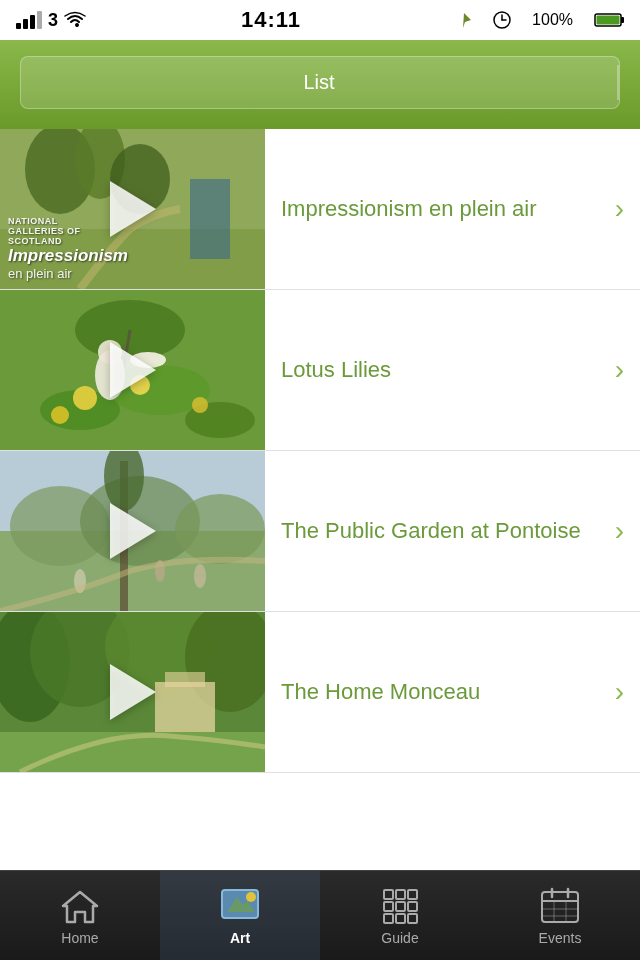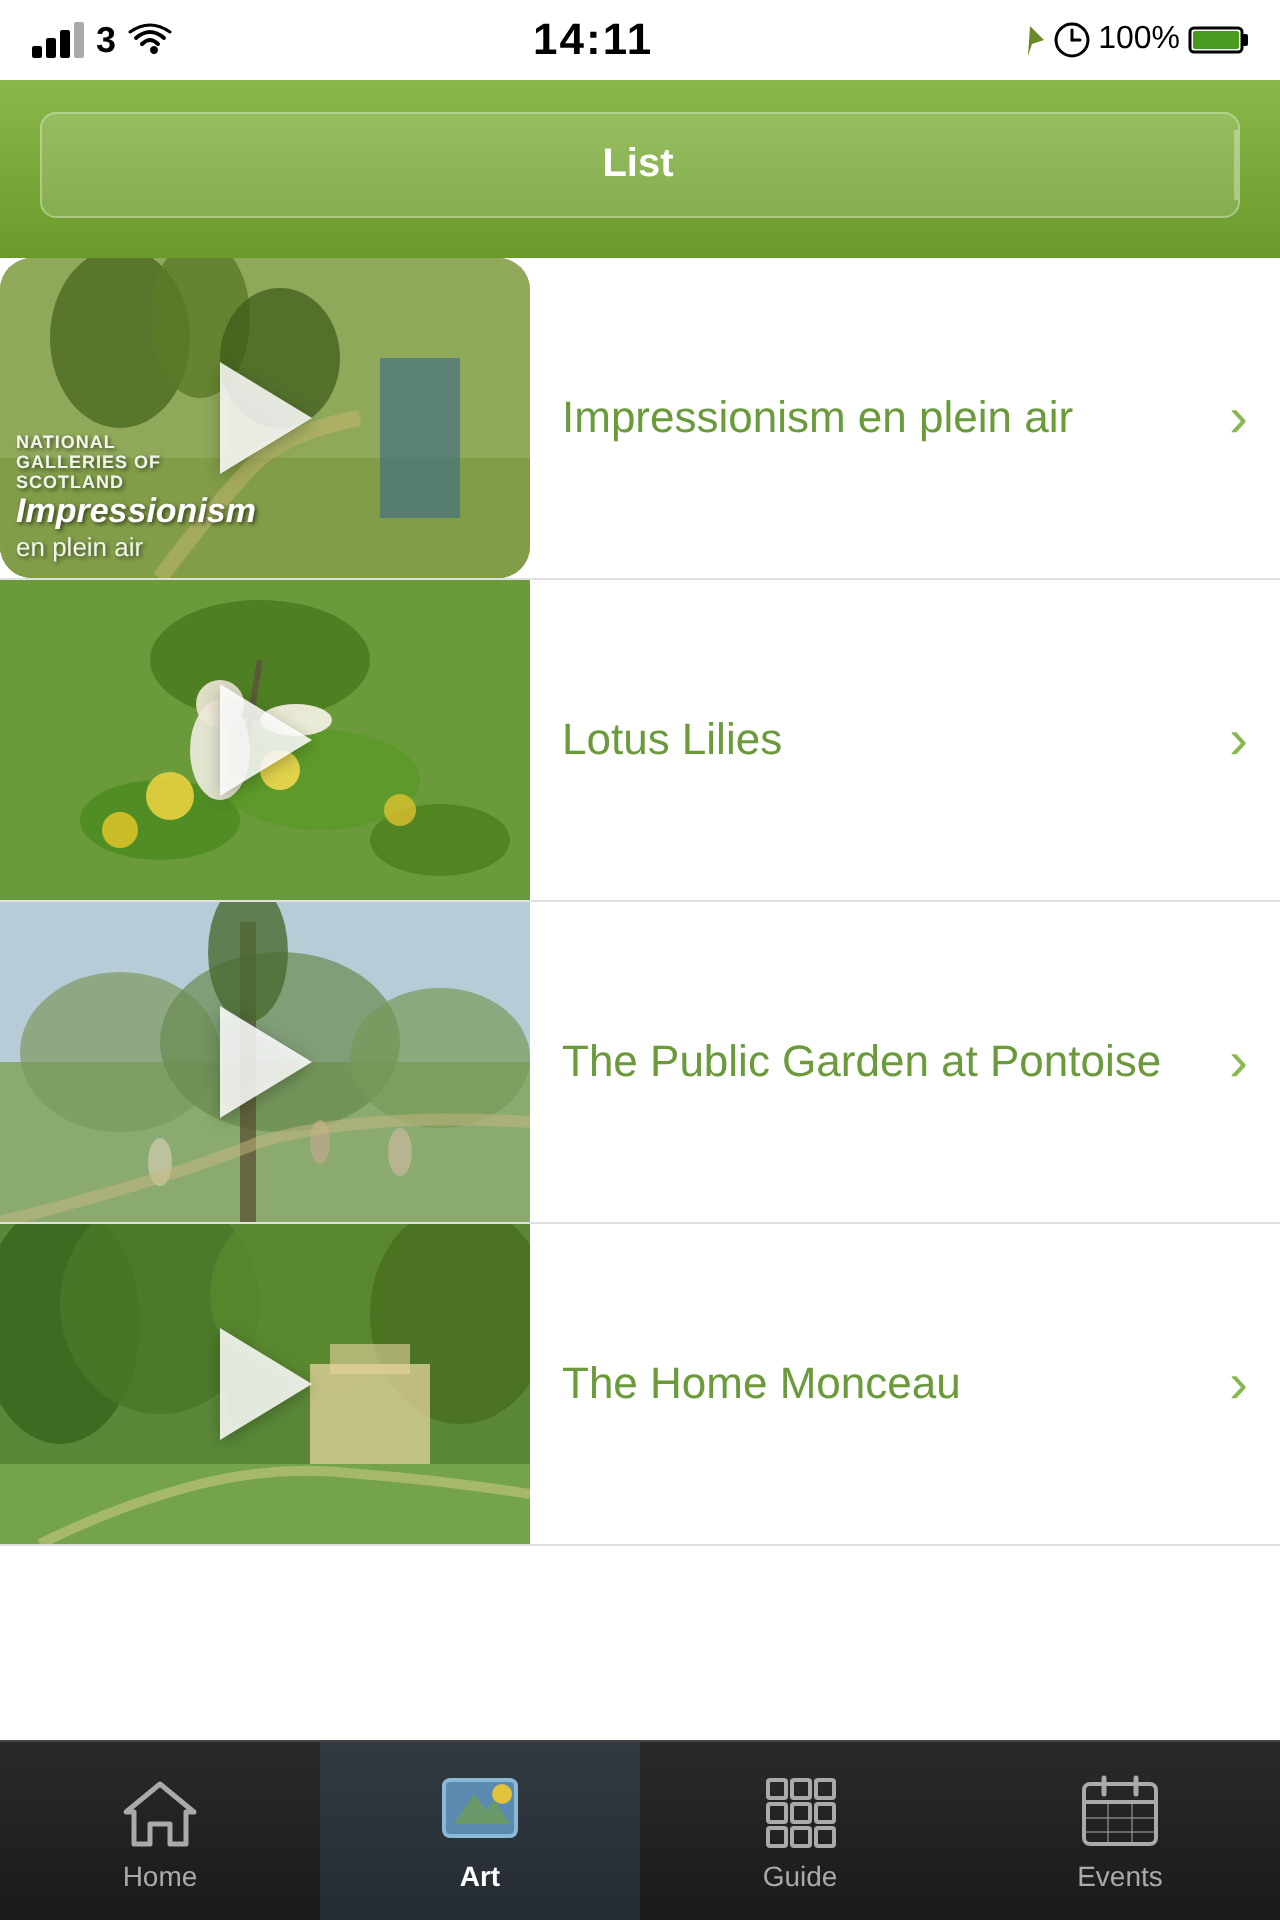--- a/index.html
+++ b/index.html
@@ -30,21 +30,21 @@
       gap: 6px;
     }
     .status-center {
       font-size: 22px;
       font-weight: 600;
       letter-spacing: 1px;
     }
     .status-right {
       display: flex;
       align-items: center;
-      gap: 4px;
+      gap: 21px;
       font-size: 16px;
     }
 
     
     .signal-bars {
       display: flex;
       align-items: flex-end;
       gap: 2px;
     }
     .signal-bars span {
@@ -64,21 +64,21 @@
       border-radius: 8px;
       border: 1px solid rgba(255,255,255,0.3);
       overflow: hidden;
     }
     .tab-item {
       flex: 1;
       text-align: center;
       padding: 14px 0;
       color: #fff;
       font-size: 20px;
-      font-weight: 700;
+      font-weight: 400;
       cursor: pointer;
       position: relative;
     }
     .tab-item.active {
       background: rgba(255,255,255,0.25);
     }
     .tab-divider {
       width: 1px;
       background: rgba(255,255,255,0.3);
       margin: 8px 0;
@@ -106,21 +106,20 @@
       height: 160px;
       position: relative;
       overflow: hidden;
       flex-shrink: 0;
     }
 
     
     .thumb-impressionism {
       background: linear-gradient(135deg, #8fa85a 0%, #6b8a3a 20%, #4a7a2a 40%, #8aa855 60%, #c8b870 80%, #a09050 100%);
       position: relative;
-      border-radius: 16px;
     }
     .thumb-lotus {
       background: linear-gradient(135deg, #6a9a3a 0%, #8ab850 20%, #d4b840 40%, #e8d060 60%, #b09830 80%, #7a8830 100%);
     }
     .thumb-garden {
       background: linear-gradient(135deg, #9ab8c8 0%, #7898a8 15%, #6a8858 30%, #8aa870 50%, #a8c888 70%, #90a870 90%);
     }
     .thumb-monceau {
       background: linear-gradient(135deg, #5a8838 0%, #7aaa58 20%, #98c870 40%, #e8d888 60%, #f0e8a0 80%, #c8c890 100%);
     }

